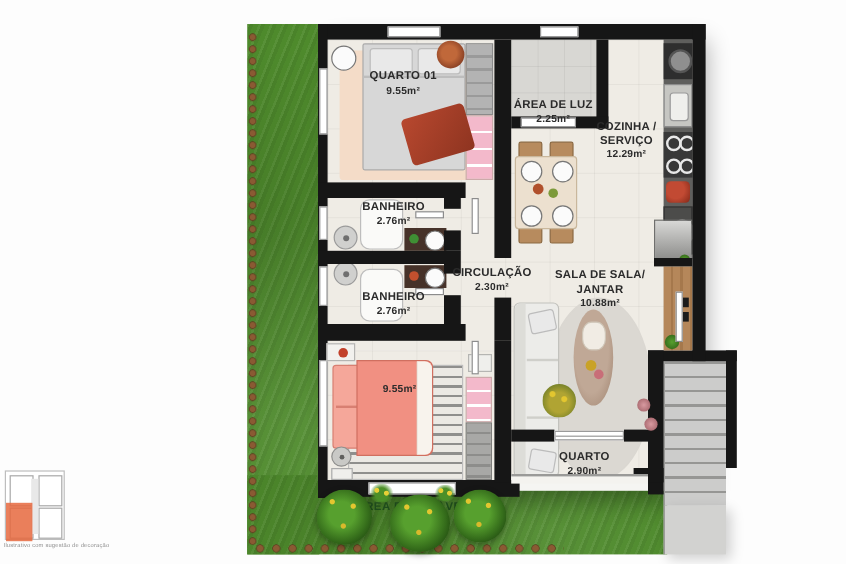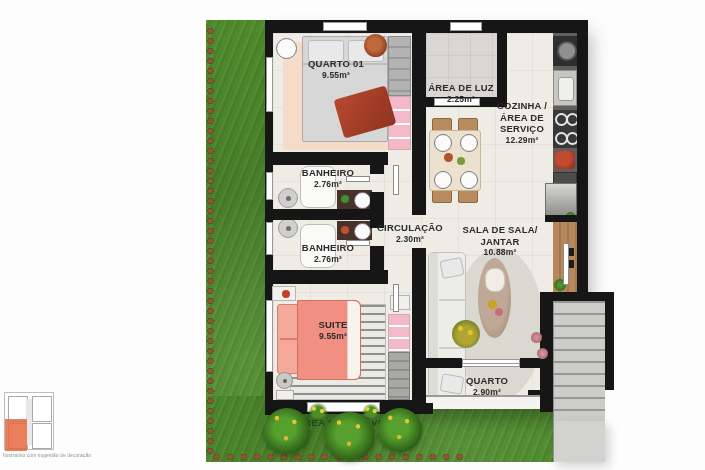--- a/index.html
+++ b/index.html
@@ -228,21 +228,20 @@
   <div class="abs lbl" style="left:276px;top:58px;">
     <div>QUARTO 01</div>
     <div class="l2">9.55m²</div>
   </div>
   <div class="abs lbl" style="left:401px;top:54px;margin-top:28px;">
     <div>ÁREA DE LUZ</div>
     <div class="l2">2.25m²</div>
   </div>
   <div class="abs lbl" style="left:462px;top:100px;">
     <div>COZINHA /</div>
-    <div>ÁREA DE</div>
     <div>SERVIÇO</div>
     <div class="l2">12.29m²</div>
   </div>
   <div class="abs lbl" style="left:268px;top:167px;">
     <div>BANHEIRO</div>
     <div class="l2">2.76m²</div>
   </div>
   <div class="abs lbl" style="left:268px;top:242px;">
     <div>BANHEIRO</div>
     <div class="l2">2.76m²</div>
@@ -250,21 +249,20 @@
   <div class="abs lbl" style="left:350px;top:222px;">
     <div>CIRCULAÇÃO</div>
     <div class="l2">2.30m²</div>
   </div>
   <div class="abs lbl" style="left:440px;top:224px;">
     <div>SALA DE SALA/</div>
     <div>JANTAR</div>
     <div class="l2">10.88m²</div>
   </div>
   <div class="abs lbl" style="left:273px;top:319px;">
-    <div>SUITE</div>
     <div class="l2">9.55m²</div>
   </div>
   <div class="abs lbl" style="left:427px;top:375px;">
     <div>QUARTO</div>
     <div class="l2">2.90m²</div>
   </div>
 
   <div class="abs garden-lbl" style="left:269px;top:417px;">ÁREA PERMEÁVEL</div>
   <div class="abs bush" style="left:264px;top:408px;width:46px;height:46px;"></div>
   <div class="abs bush" style="left:325px;top:412px;width:50px;height:48px;"></div>

